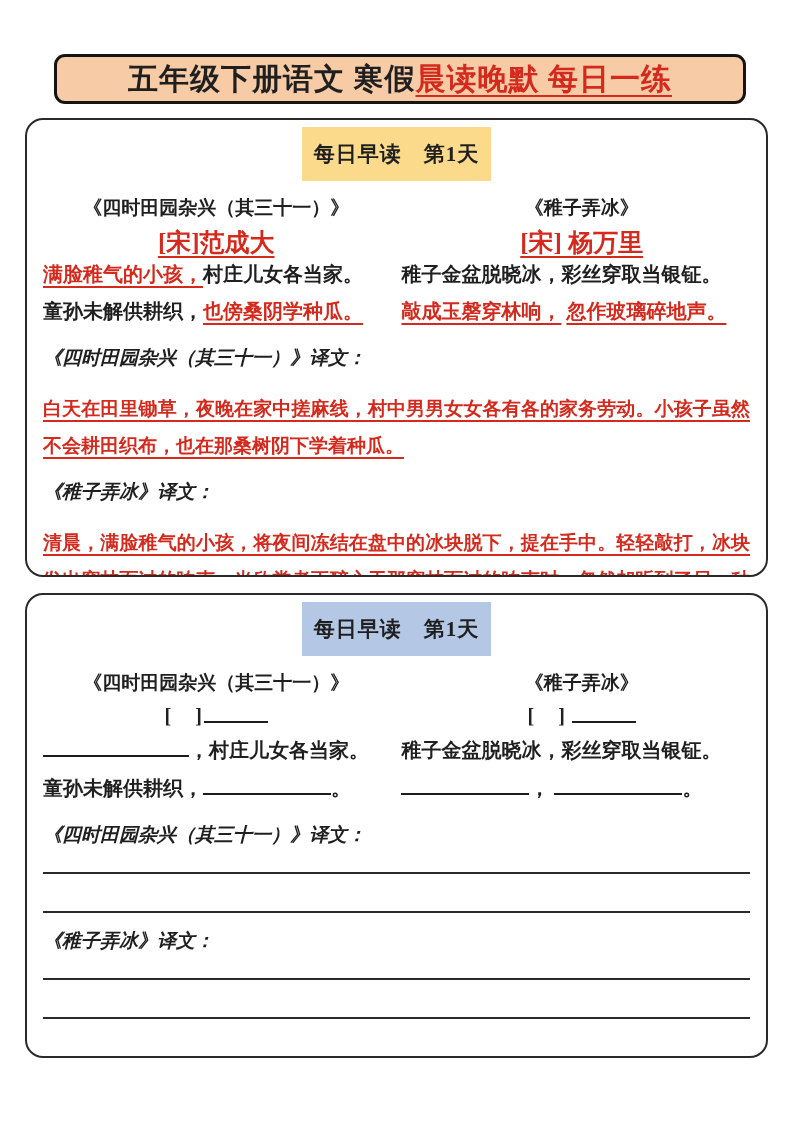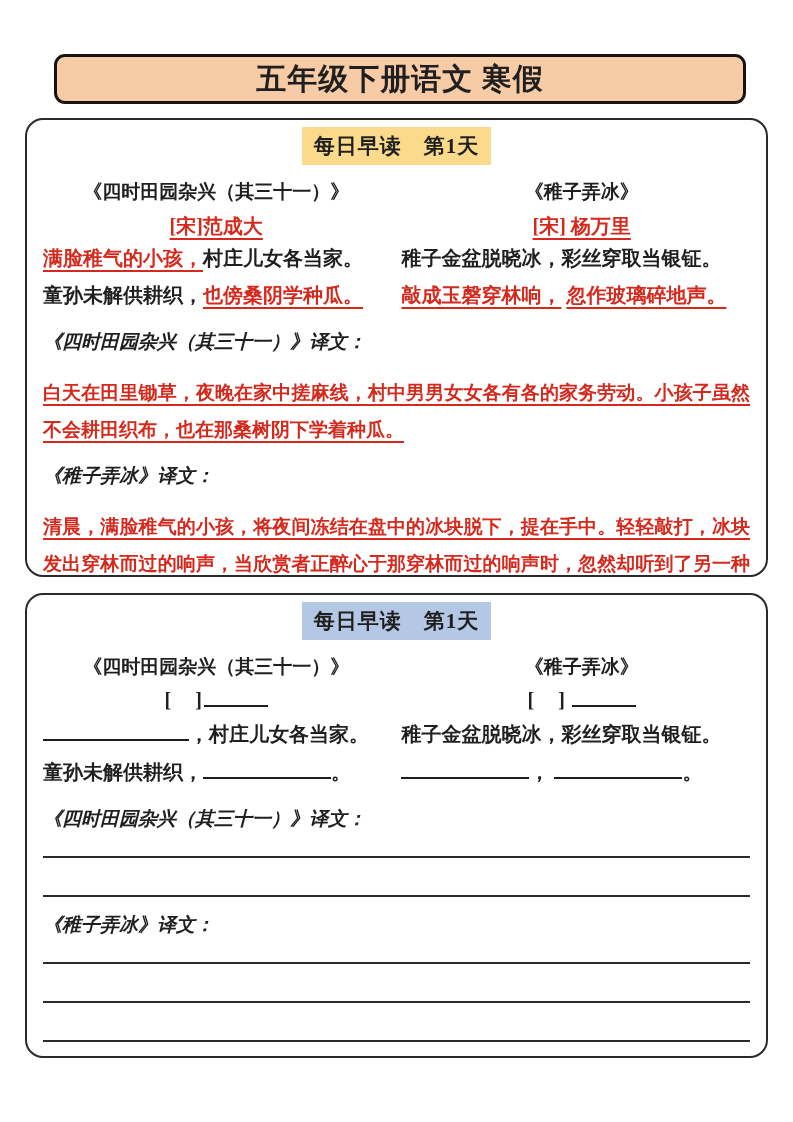--- a/index.html
+++ b/index.html
@@ -32,36 +32,36 @@
     position: absolute; left: 25px; width: 743px; box-sizing: border-box;
     background: #fff; border: 2px solid #2a2a2a; border-radius: 18px;
     padding: 7px 16px 0 16px; overflow: hidden;
   }
   .card-morning { top: 118px; height: 459px; }
   .card-evening { top: 593px; height: 465px; }
 
   .card-banner { text-align: center; margin-bottom: 4px; }
   .card-banner span {
     display: inline-block; font-size: 21px; font-weight: bold;
-    padding: 6px 12px; line-height: 26px; letter-spacing: 1px;
+    padding: 14px 12px; line-height: 26px; letter-spacing: 1px;
   }
   .hl-yellow { background: var(--yellow, #FBDB8B); }
   .hl-blue   { background: var(--blue, #B4C7E5); }
 
   .red { color: var(--red, #D42A1E); }
   .u {
     text-decoration: underline;
     text-decoration-thickness: 1.5px;
     text-underline-offset: 5px;
   }
 
   
   .poem-grid { display: grid; grid-template-columns: 49% 51%; column-gap: 8px; gap: 12px; }
   .ptitle  { text-align: center; font-size: 19px; font-weight: 600; line-height: 27px; margin-top: 9px; white-space: nowrap; }
-  .pauthor { text-align: center; font-size: 20px; font-weight: 600; line-height: 27px; margin-top: 8px; white-space: nowrap; }
+  .pauthor { text-align: center; font-size: 25px; font-weight: 600; line-height: 27px; margin-top: 8px; white-space: nowrap; }
   .pline   { font-size: 20px; font-weight: 600; line-height: 37px; white-space: nowrap; }
 
   
   .theading { font-size: 19px; font-weight: 600; line-height: 28px; margin-top: 14px; font-style: italic; }
   .ttext    { font-size: 19px; font-weight: 600; line-height: 37px; text-align: justify; margin-top: 18px; }
 
   
   .blank {
     display: inline-block; height: 19px;
     border-bottom: 2px solid #1c1c1c; vertical-align: baseline;
@@ -73,20 +73,21 @@
   .rules .rule { border-bottom: 2px solid #2a2a2a; height: 37px; }
   .rules .rule:first-child { height: 23px; }
 </style>
 </head>
 <body>
 
 <div class="page">
 
   <div class="top-banner">
     <span>五年级下册语文 寒假</span>
+      <span class="red-part">晨读晚默 每日一练</span>
   </div>
 
   <div class="card card-morning">
     <div class="card-banner">
       <span class="hl-yellow">每日早读　第1天</span>
     </div>
 
     <div class="poem-grid">
       <div>
         <div class="ptitle">《四时田园杂兴（其三十一）》</div>

